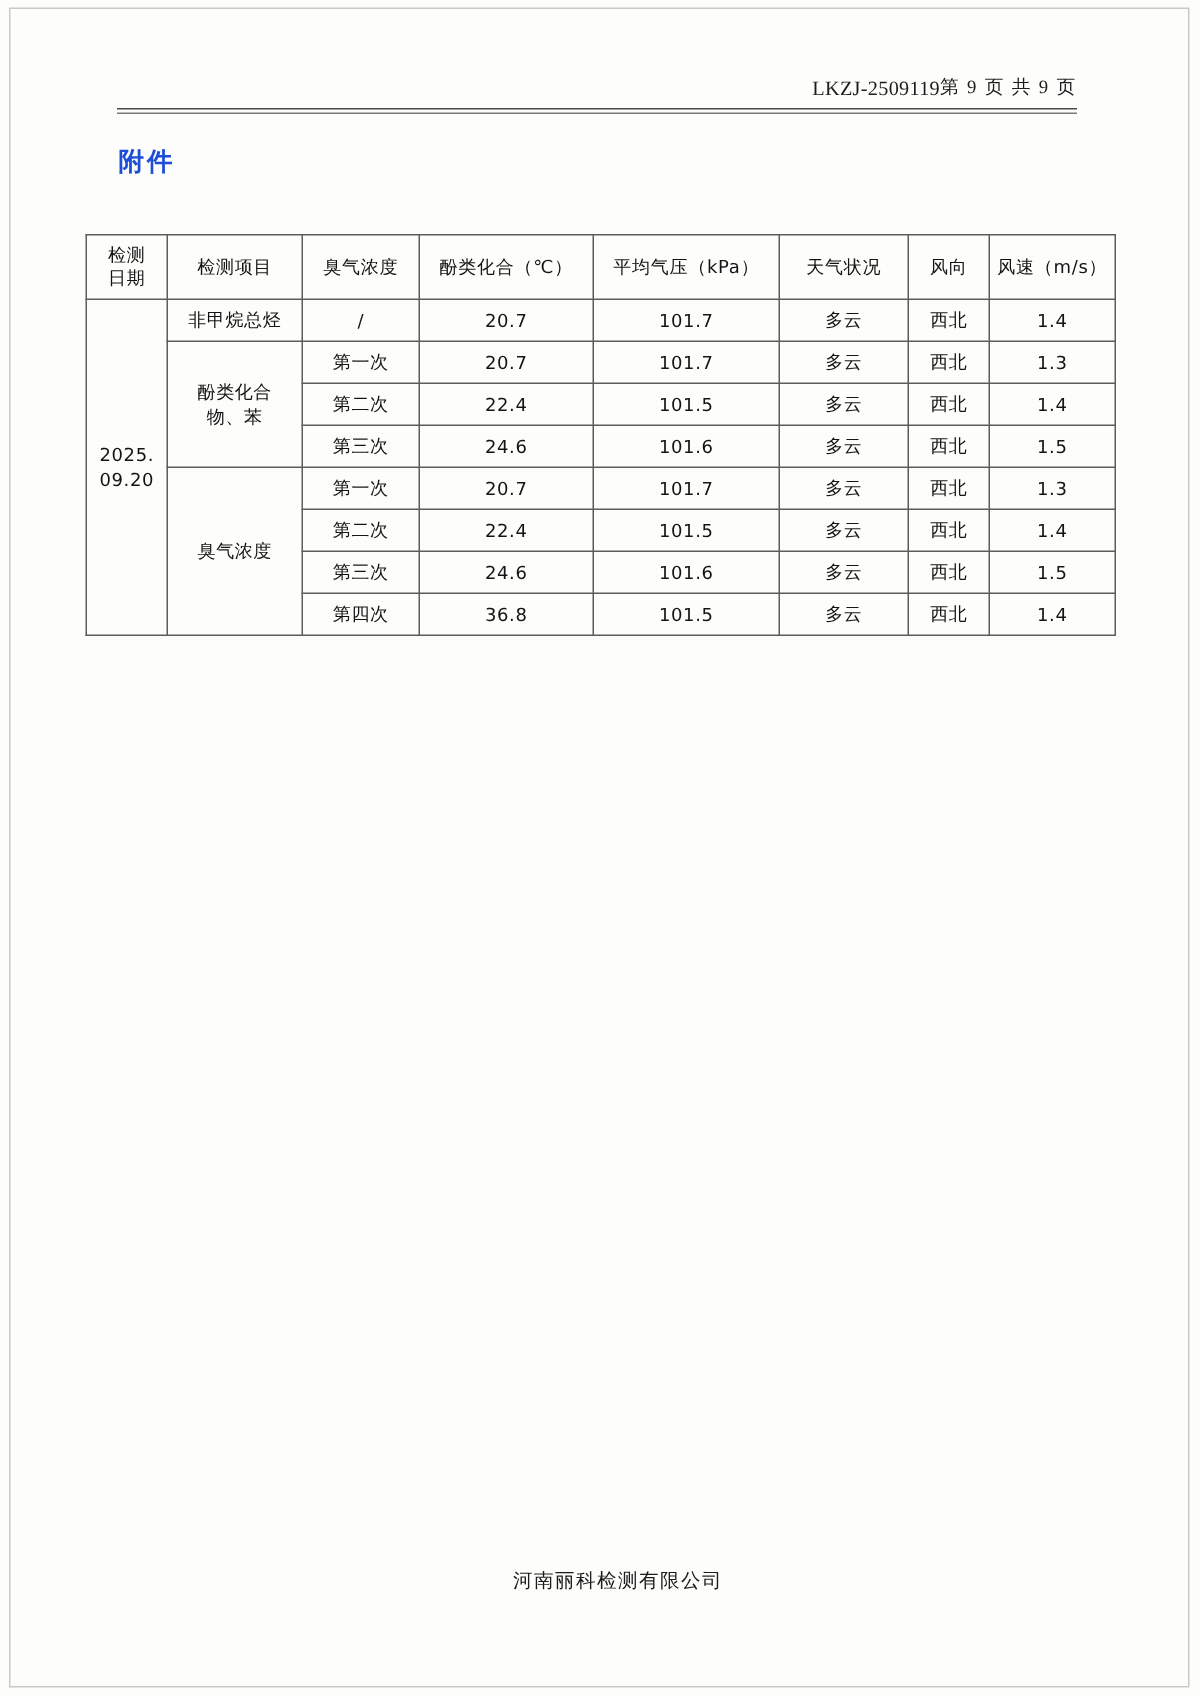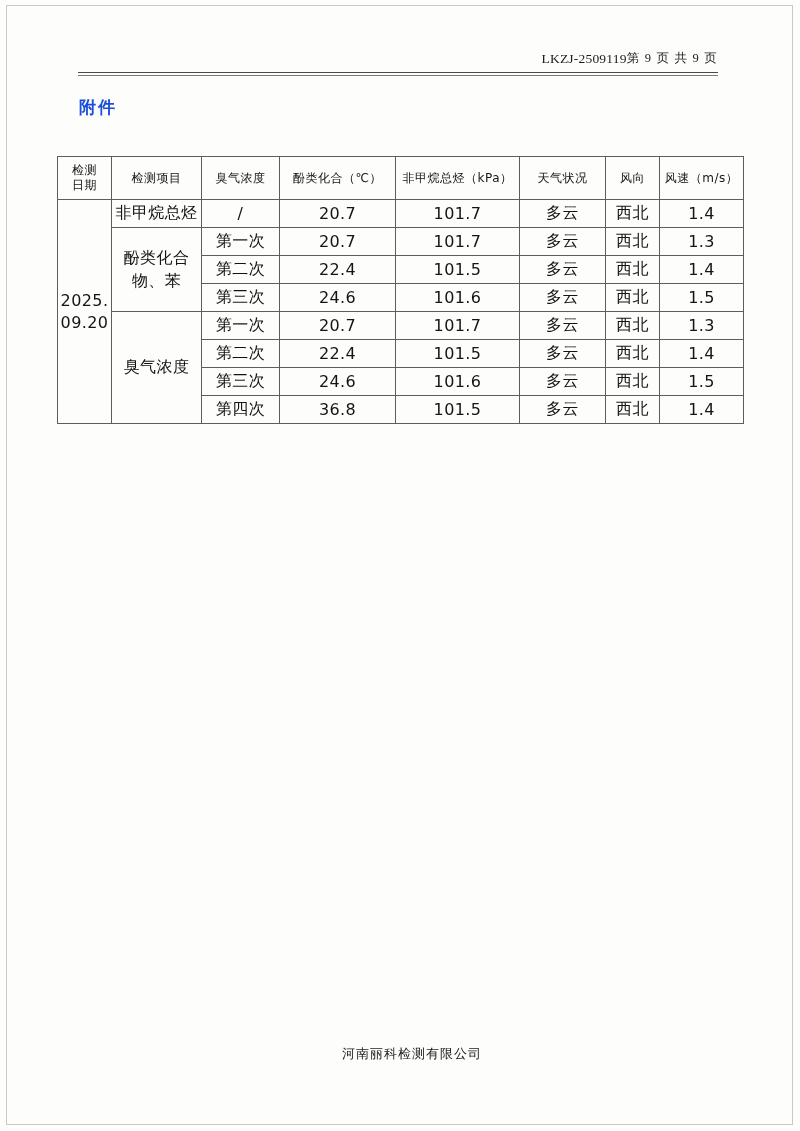--- a/index.html
+++ b/index.html
@@ -109,21 +109,21 @@
   table.meteo {
     border-collapse: collapse;
     width: 686px;
     table-layout: fixed;
   }
   table.meteo td, table.meteo th {
     border: 1px solid #5d5d5d;
     text-align: center;
     vertical-align: middle;
     font-family: "DejaVu Sans", sans-serif;
-    font-size: 16px;
+    font-size: 12px;
     color: #141414;
     padding: 0;
   }
   table.meteo thead th {
     height: 42px;
     font-weight: normal;
     line-height: 1.25;
     font-size: 12px;
     letter-spacing: 0.5px;
   }
@@ -201,21 +201,21 @@
         </colgroup>
         <thead>
           <tr>
             <th>
               <div>检测</div>
               <div>日期</div>
             </th>
             <th>检测项目</th>
             <th>臭气浓度</th>
             <th>酚类化合（℃）</th>
-            <th>非甲烷总烃（kPa）</th>
+            <th>平均气压（kPa）</th>
             <th>天气状况</th>
             <th>风向</th>
             <th>风速（m/s）</th>
           </tr>
         </thead>
         <tbody>
 
           <tr>
             <td class="date-cell" rowspan="8">
               <div>2025.</div>

